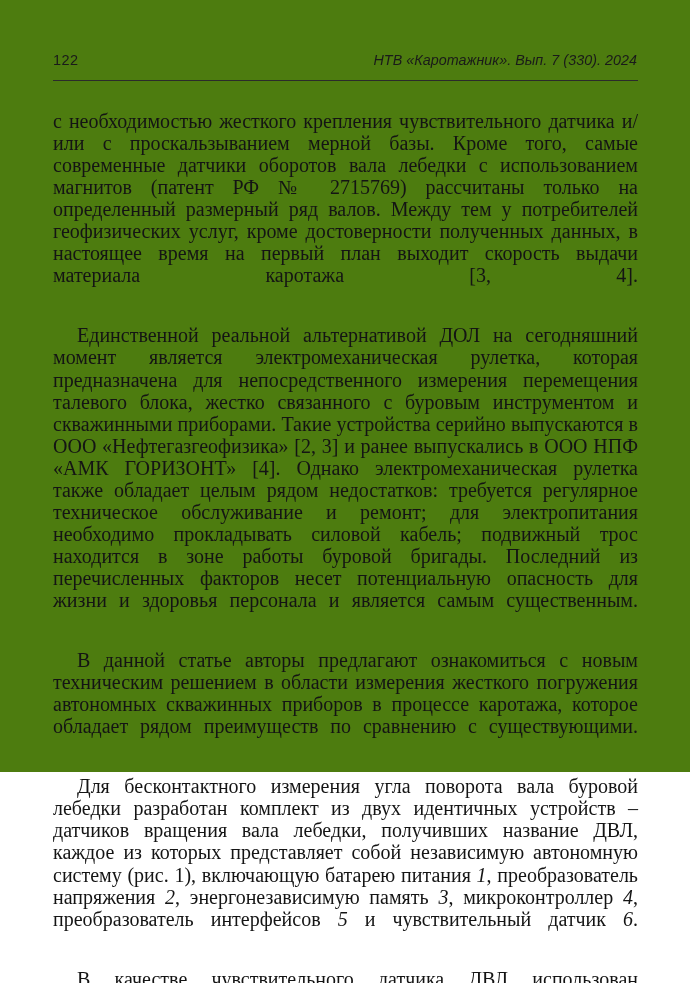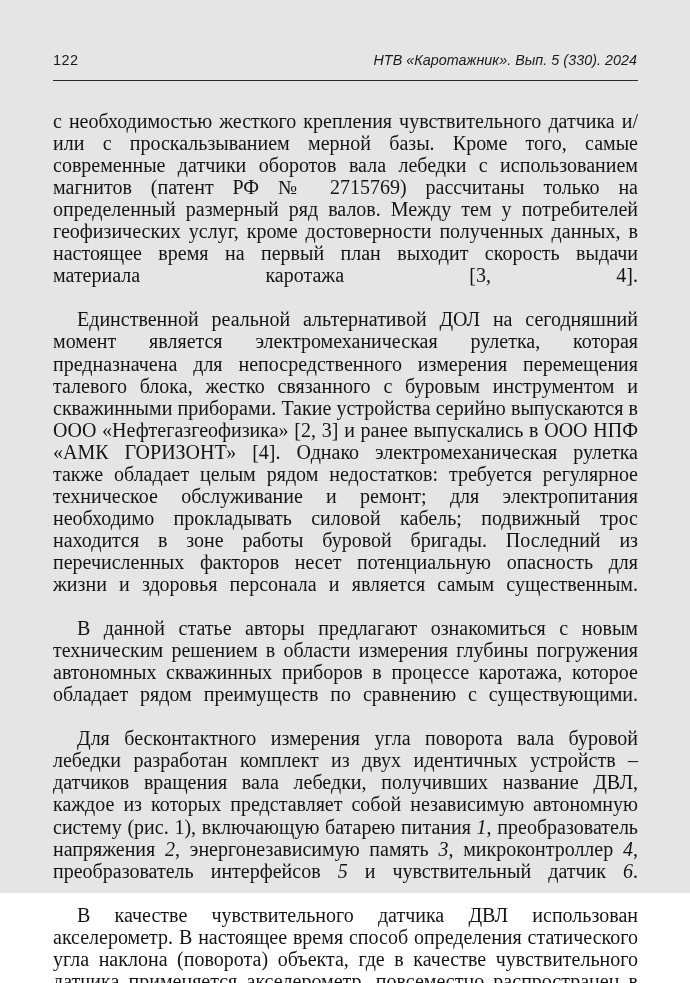--- a/index.html
+++ b/index.html
@@ -13,22 +13,22 @@
     height: 983px;
     overflow: hidden;
     font-family: "Liberation Serif", "DejaVu Serif", serif;
     color: #141414;
     -webkit-font-smoothing: antialiased;
   }
 
   .page {
     position: relative;
     width: 690px;
-    height: 893px;
-    background: #e5e5e5;
+    height: 772px;
+    background: #4d7c0f;
     box-sizing: border-box;
   }
 
   
   .running-head {
     position: absolute;
     left: 53px;
     top: 52px;
     width: 584px;
     display: flex;
@@ -75,53 +75,53 @@
     text-indent: 24px;
     font-size: 20px;
     line-height: 22.05px;
     hyphens: none;
     word-spacing: 0px;
   }
   p.para.no-indent {
     text-indent: 0;
   }
   p.para + p.para {
-    margin-top: 0;
+    margin-top: 16px;
   }
   
   p.para::after {
     content: "";
     display: inline-block;
     width: 100%;
   }
 
   em.num {
     font-style: italic;
   }
 </style>
 </head>
 <body>
 
 <div class="page">
 
   <div class="running-head">
     <span class="folio">122</span>
-    <span class="journal-line">НТВ «Каротажник». Вып. 5 (330). 2024</span>
+    <span class="journal-line">НТВ «Каротажник». Вып. 7 (330). 2024</span>
   </div>
 
   <div class="head-rule"></div>
 
   <div class="text-block">
 
     <p class="para no-indent">с необходимостью жесткого крепления чувствительного датчика и/или с проскальзыванием мерной базы. Кроме того, самые современные датчики оборотов вала лебедки с использованием магнитов (патент РФ № 2715769) рассчитаны только на определенный размерный ряд валов. Между тем у потребителей геофизических услуг, кроме достоверности полученных данных, в настоящее время на первый план выходит скорость выдачи материала каротажа [3, 4].</p>
 
     <p class="para">Единственной реальной альтернативой ДОЛ на сегодняшний момент является электромеханическая рулетка, которая предназначена для непосредственного измерения перемещения талевого блока, жестко связанного с буровым инструментом и скважинными приборами. Такие устройства серийно выпускаются в ООО «Нефтегазгеофизика» [2, 3] и ранее выпускались в ООО НПФ «АМК ГОРИЗОНТ» [4]. Однако электромеханическая рулетка также обладает целым рядом недостатков: требуется регулярное техническое обслуживание и ремонт; для электропитания необходимо прокладывать силовой кабель; подвижный трос находится в зоне работы буровой бригады. Последний из перечисленных факторов несет потенциальную опасность для жизни и здоровья персонала и является самым существенным.</p>
 
 
-    <p class="para">В данной статье авторы предлагают ознакомиться с новым техническим решением в области измерения глубины погружения автономных скважинных приборов в процессе каротажа, которое обладает рядом преимуществ по сравнению с существующими.</p>
+    <p class="para">В данной статье авторы предлагают ознакомиться с новым техническим решением в области измерения жесткого погружения автономных скважинных приборов в процессе каротажа, которое обладает рядом преимуществ по сравнению с существующими.</p>
 
     <p class="para">Для бесконтактного измерения угла поворота вала буровой лебедки разработан комплект из двух идентичных устройств – датчиков вращения вала лебедки, получивших название ДВЛ, каждое из которых представляет собой независимую автономную систему (рис. 1), включающую батарею питания <em class="num">1</em>, преобразователь напряжения <em class="num">2</em>, энергонезависимую память <em class="num">3</em>, микроконтроллер <em class="num">4</em>, преобразователь интерфейсов <em class="num">5</em> и чувствительный датчик <em class="num">6</em>.</p>
 
     <p class="para">В качестве чувствительного датчика ДВЛ использован акселерометр. В настоящее время способ определения статического угла наклона (поворота) объекта, где в качестве чувствительного датчика применяется акселерометр, повсеместно распространен в разных</p>
 
   </div>
 
 </div>
 
 </body></html>

